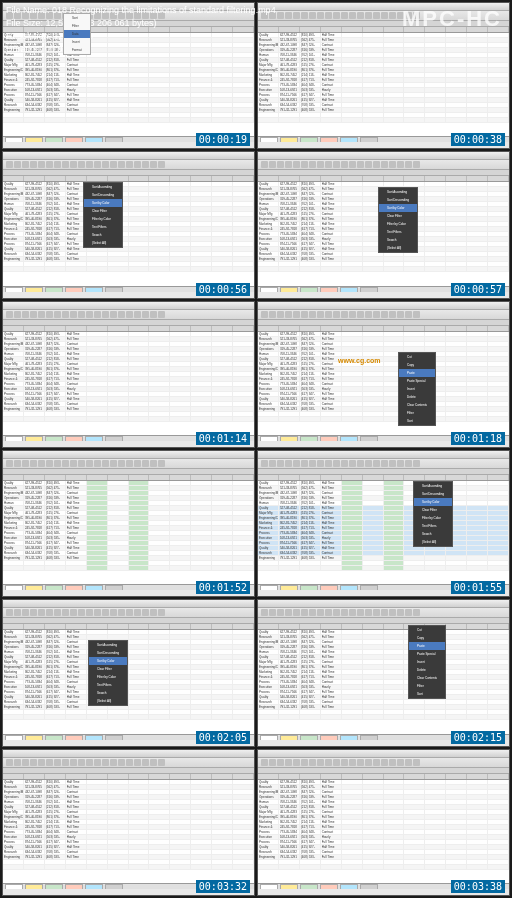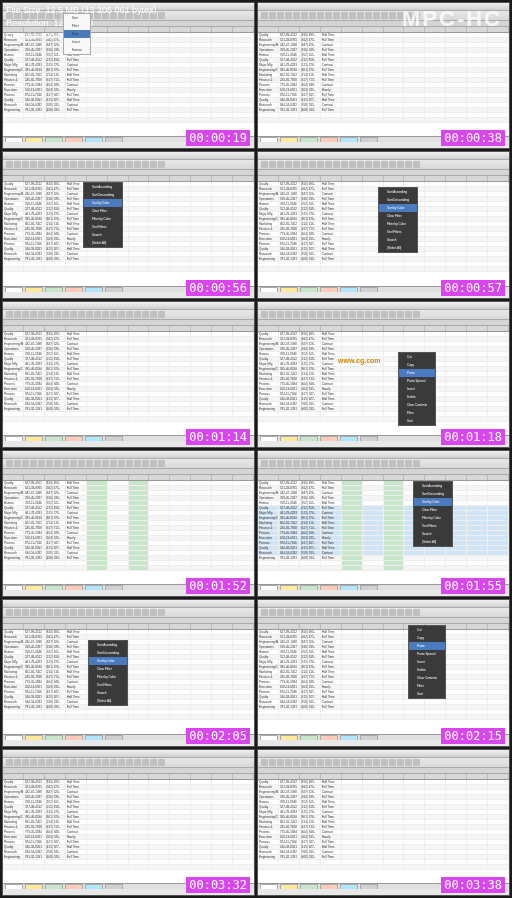--- a/index.html
+++ b/index.html
@@ -22,28 +22,29 @@
 .cell { flex: 1; border-right: 1px solid #eee; font-size: 3px; color: #333; padding-left: 1px; overflow: hidden; }
 .sheet-tabs { height: 6px; background: #e0e0e0; border-top: 1px solid #999; display: flex; align-items: center; }
 .tab { width: 18px; height: 5px; background: #fff; margin-left: 2px; border: 1px solid #aaa; border-bottom: none; }
 .tab.off { background: #d0d0d0; }
 .dropdown-menu { position: absolute; background: #3a3a3a; border: 1px solid #555; z-index: 20; font-size: 3px; }
 .dropdown-menu.light { background: #f8f8f8; border: 1px solid #aaa; }
 .menu-item { padding: 2px 8px; color: #fff; font-size: 3px; }
 .dropdown-menu.light .menu-item { color: #333; }
 .menu-item.hi { background: #4a7abf; }
 .watermark { position: absolute; bottom: 6px; right: 6px; font-size: 6px; color: #888; background: rgba(255,255,255,0.6); padding: 1px 2px; }
-.timestamp { position: absolute; bottom: 2px; right: 4px; font-size: 12px; color: #fff; background: #d946ef; padding: 1px 3px; font-family: monospace; }
+.timestamp { position: absolute; bottom: 2px; right: 4px; font-size: 10px; color: #fff; background: #0369a1; padding: 1px 3px; font-family: monospace; }
 .green-col { background: #c8e6c9 !important; }
 .orange-txt { position: absolute; color: #d68a00; font-size: 7px; font-weight: bold; z-index: 15; }
 </style>
 </head>
 <body>
 
 <div class="meta-info">
+  <div>File Name: 018 Recognizing the limitations of standard filtering.mp4</div>
   <div>File Size: 12,5 MB (13 206 061 bytes)</div>
   <div>Resolution: 1280x720</div>
   <div>Duration: 00:03:47</div>
 </div>
 
 <div class="logo">MPC-HC</div>
 
 <div class="grid">
 
 <div class="thumb">

